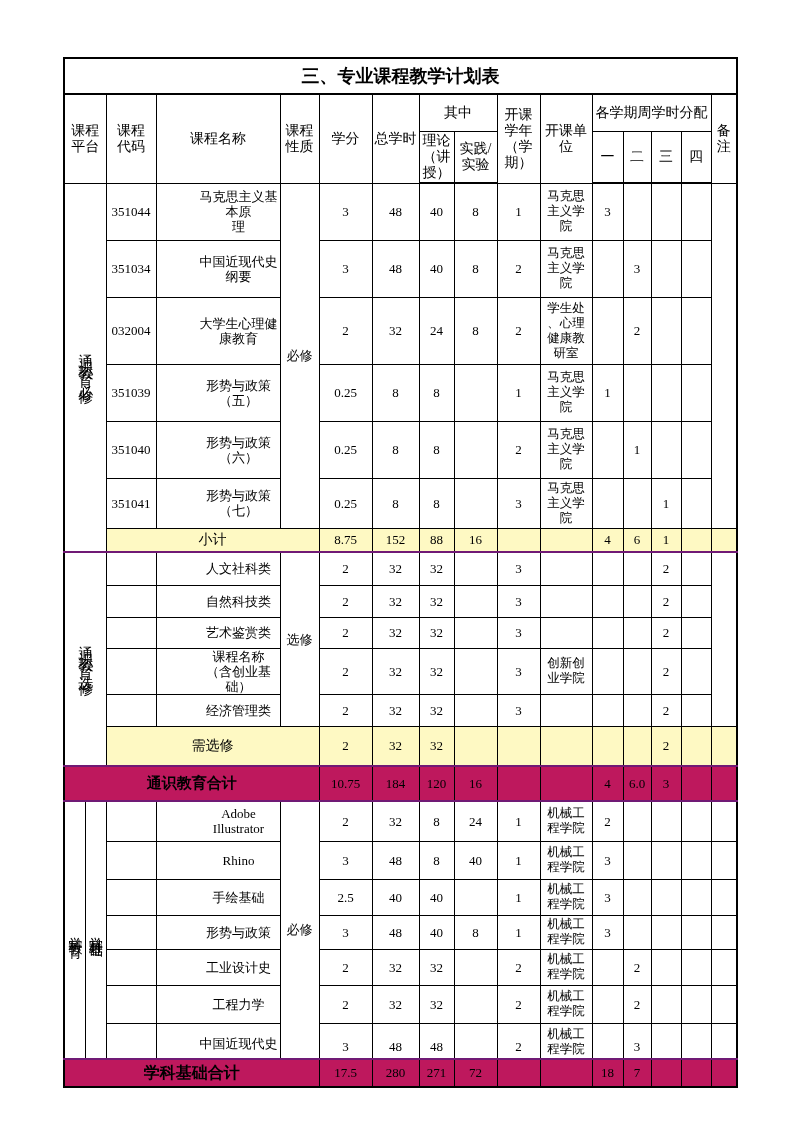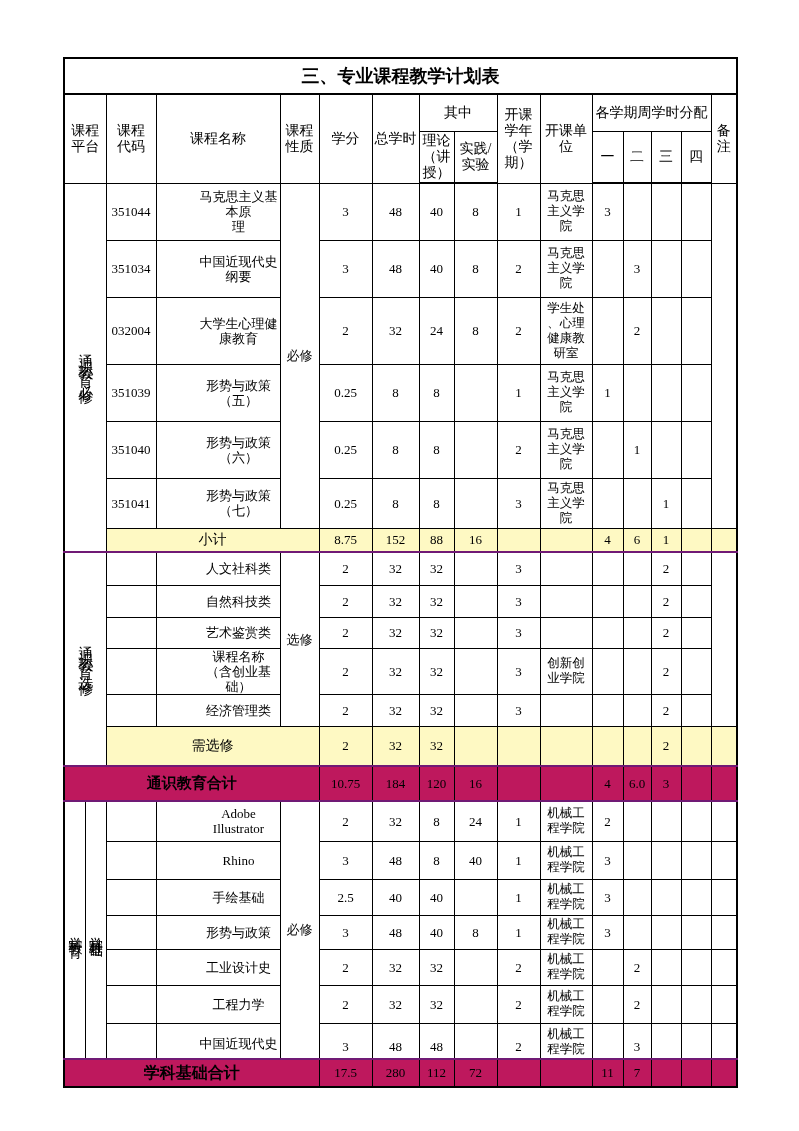--- a/index.html
+++ b/index.html
@@ -438,25 +438,25 @@
     <td class="num"><div class="clipnum">3</div></td>
     <td class="num"><div class="clipnum"></div></td>
     <td class="num"><div class="clipnum"></div></td>
     <td></td>
   </tr>
 
   <tr class="yellow sect" style="height:28px">
     <td class="sumlabel" colspan="5" style="font-size:16px">学科基础合计</td>
     <td class="num">17.5</td>
     <td class="num">280</td>
-    <td class="num">112</td>
+    <td class="num">271</td>
     <td class="num">72</td>
     <td class="num"></td>
     <td class="unit"></td>
-    <td class="num">11</td>
+    <td class="num">18</td>
     <td class="num">7</td>
     <td class="num"></td>
     <td class="num"></td>
     <td></td>
   </tr>
 </tbody>
     </table>
 </div>
 
 </body></html>

